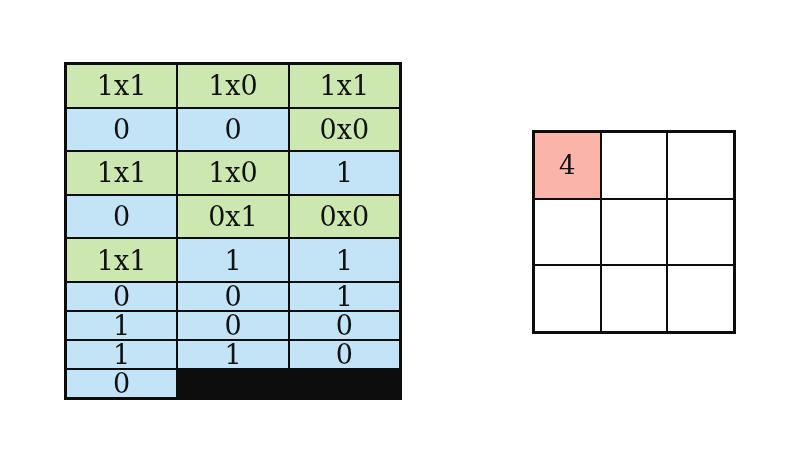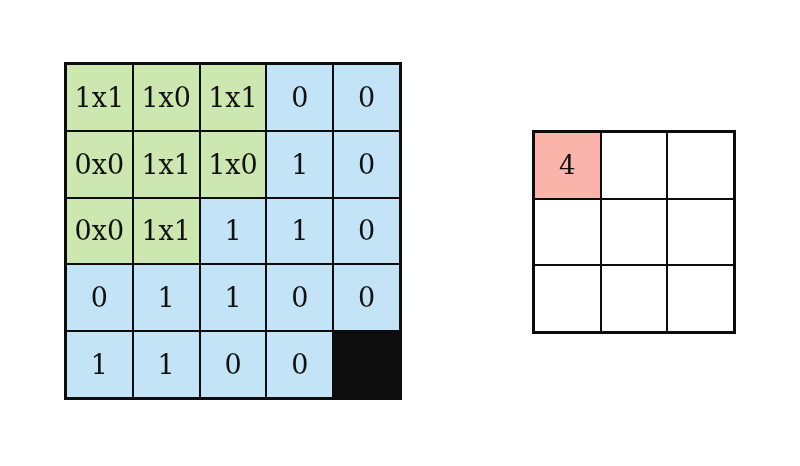--- a/index.html
+++ b/index.html
@@ -32,21 +32,21 @@
     display: grid;
     background: #0d0d0d;
     gap: 2px;
   }
 
   #input-matrix {
     left: 64px;
     top: 62px;
     width: 338px;
     height: 338px;
-    grid-template-columns: repeat(5, 1fr);
+    grid-template-columns: repeat(3, 1fr);
     grid-template-rows: repeat(5, 1fr);
   }
 
   #output-matrix {
     left: 532px;
     top: 130px;
     width: 204px;
     height: 204px;
     grid-template-columns: repeat(3, 1fr);
     grid-template-rows: repeat(3, 1fr);
@@ -81,20 +81,21 @@
       <div class="cell kernel">1x1</div>
       <div class="cell kernel">1x0</div>
       <div class="cell kernel">1x1</div>
       <div class="cell input">0</div>
       <div class="cell input">0</div>
       <div class="cell kernel">0x0</div>
       <div class="cell kernel">1x1</div>
       <div class="cell kernel">1x0</div>
       <div class="cell input">1</div>
       <div class="cell input">0</div>
+      <div class="cell kernel">0x1</div>
       <div class="cell kernel">0x0</div>
       <div class="cell kernel">1x1</div>
       <div class="cell input">1</div>
       <div class="cell input">1</div>
       <div class="cell input">0</div>
       <div class="cell input">0</div>
       <div class="cell input">1</div>
       <div class="cell input">1</div>
       <div class="cell input">0</div>
       <div class="cell input">0</div>

